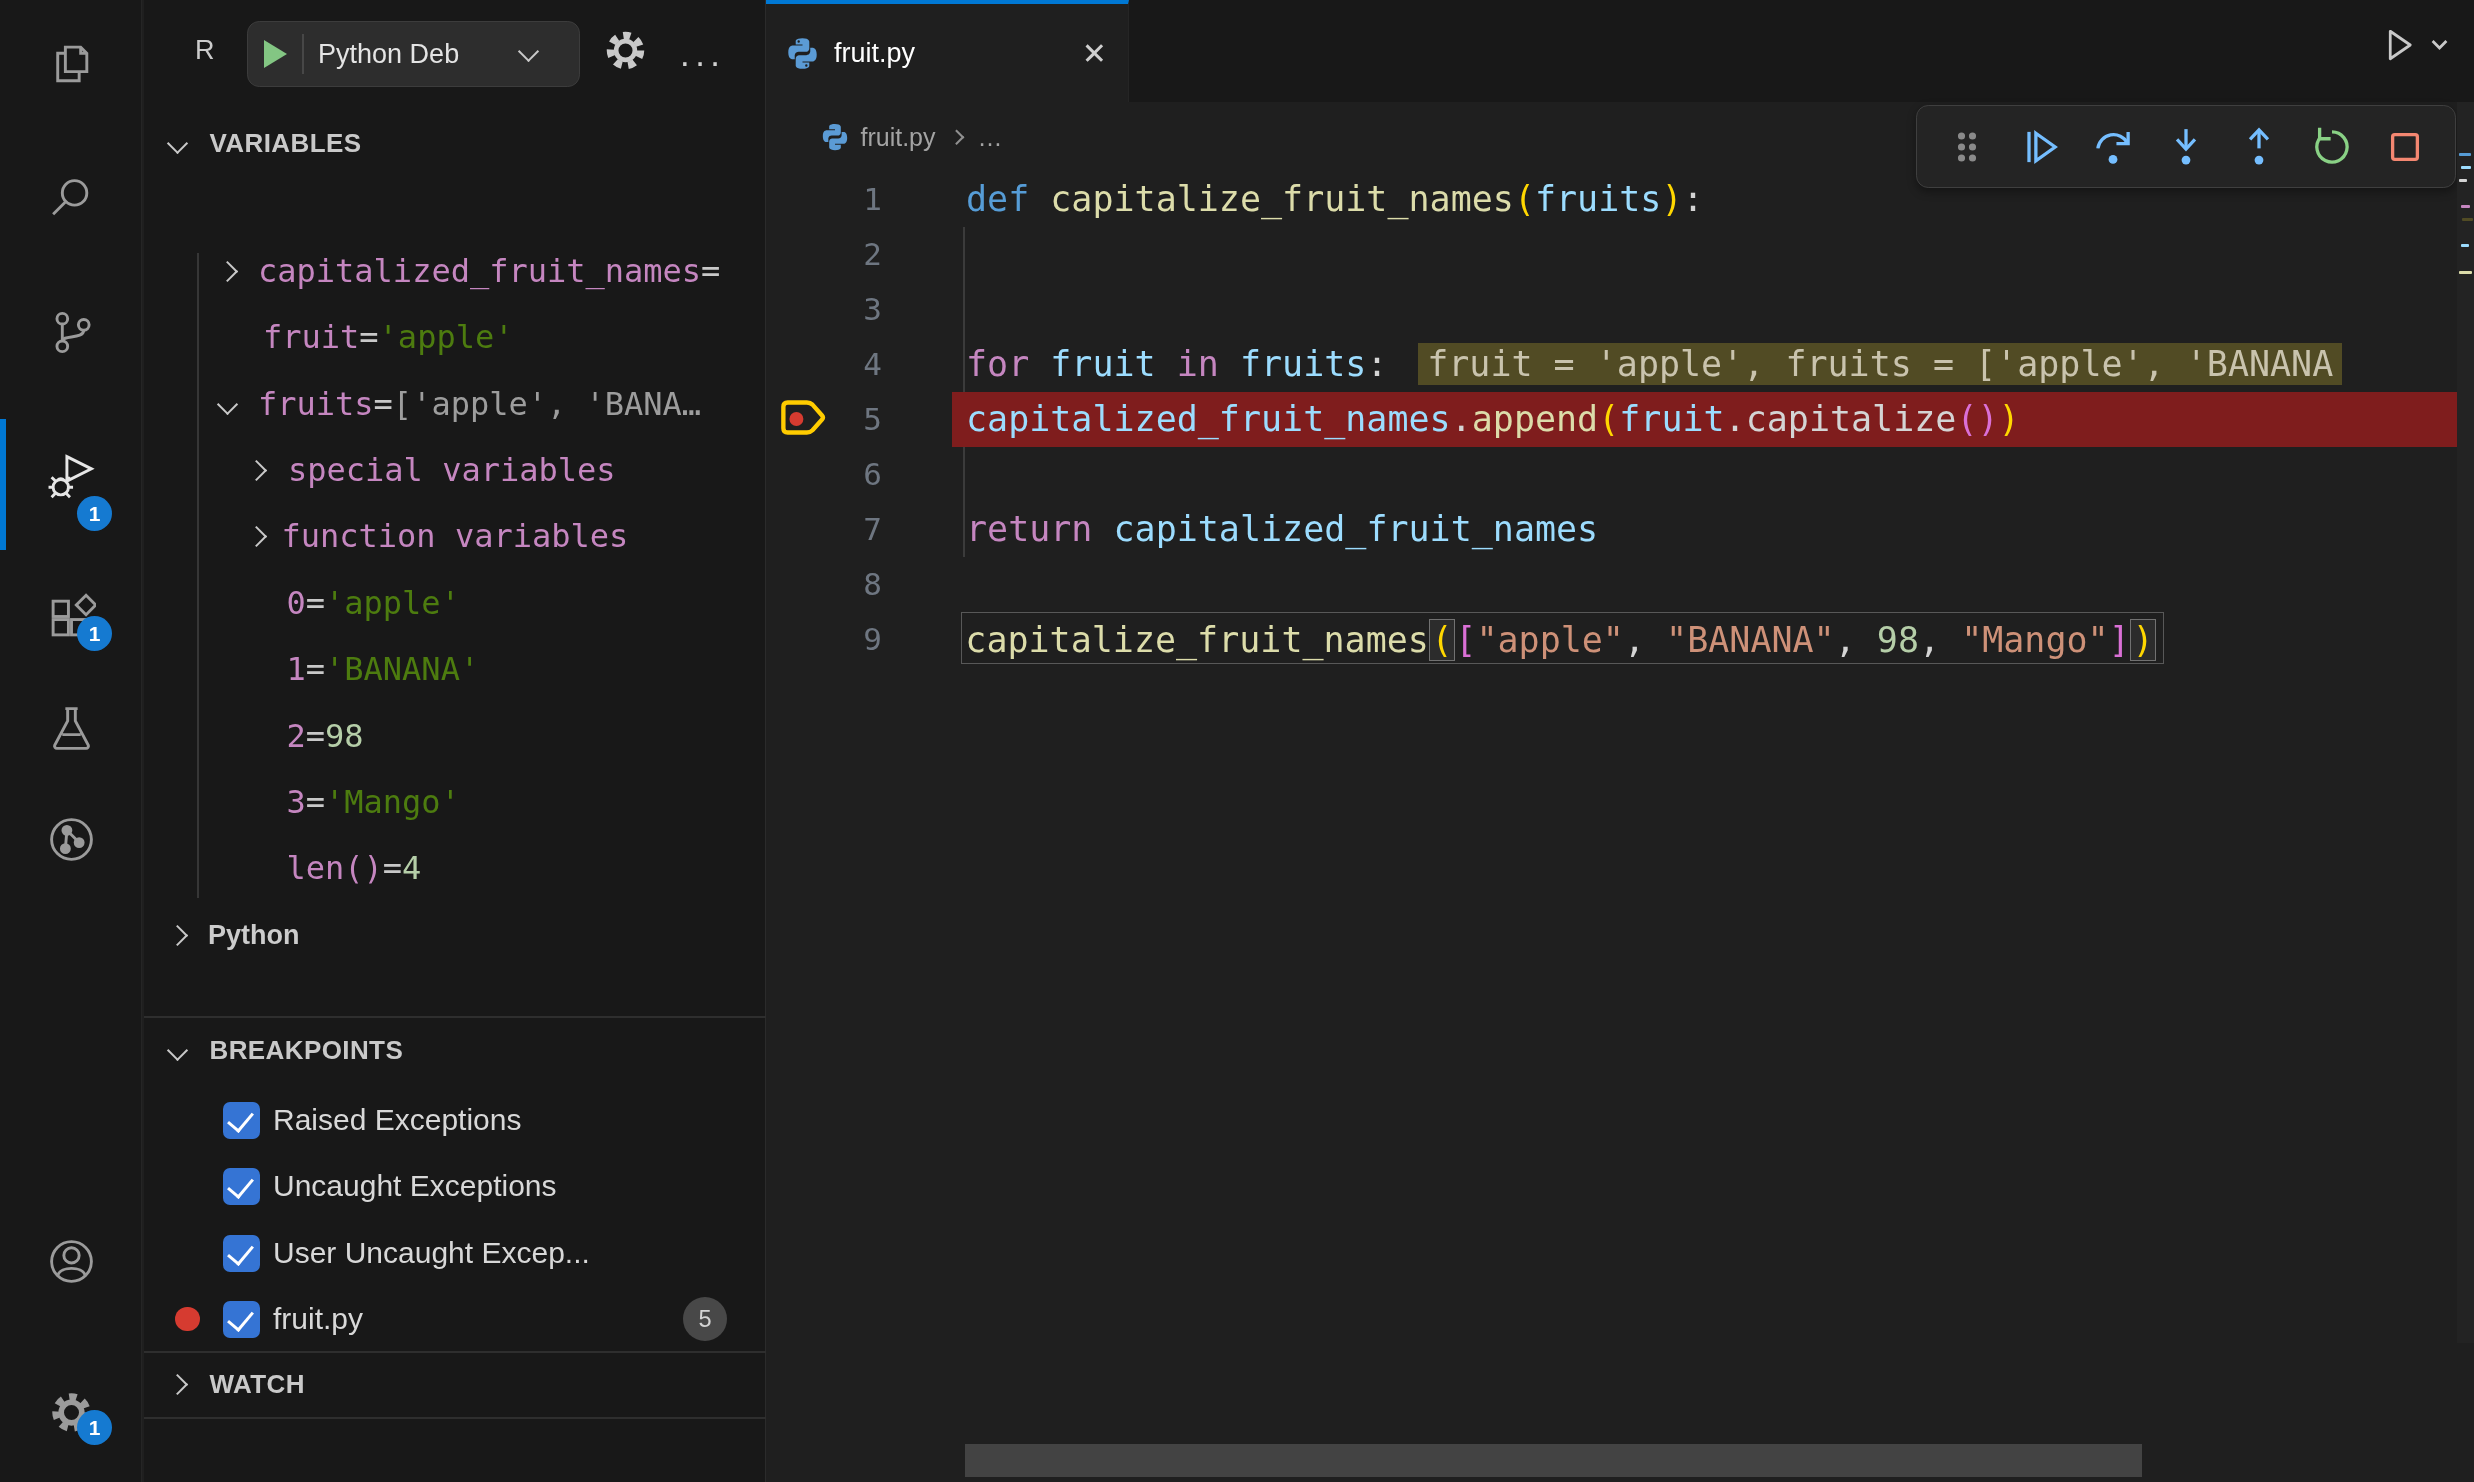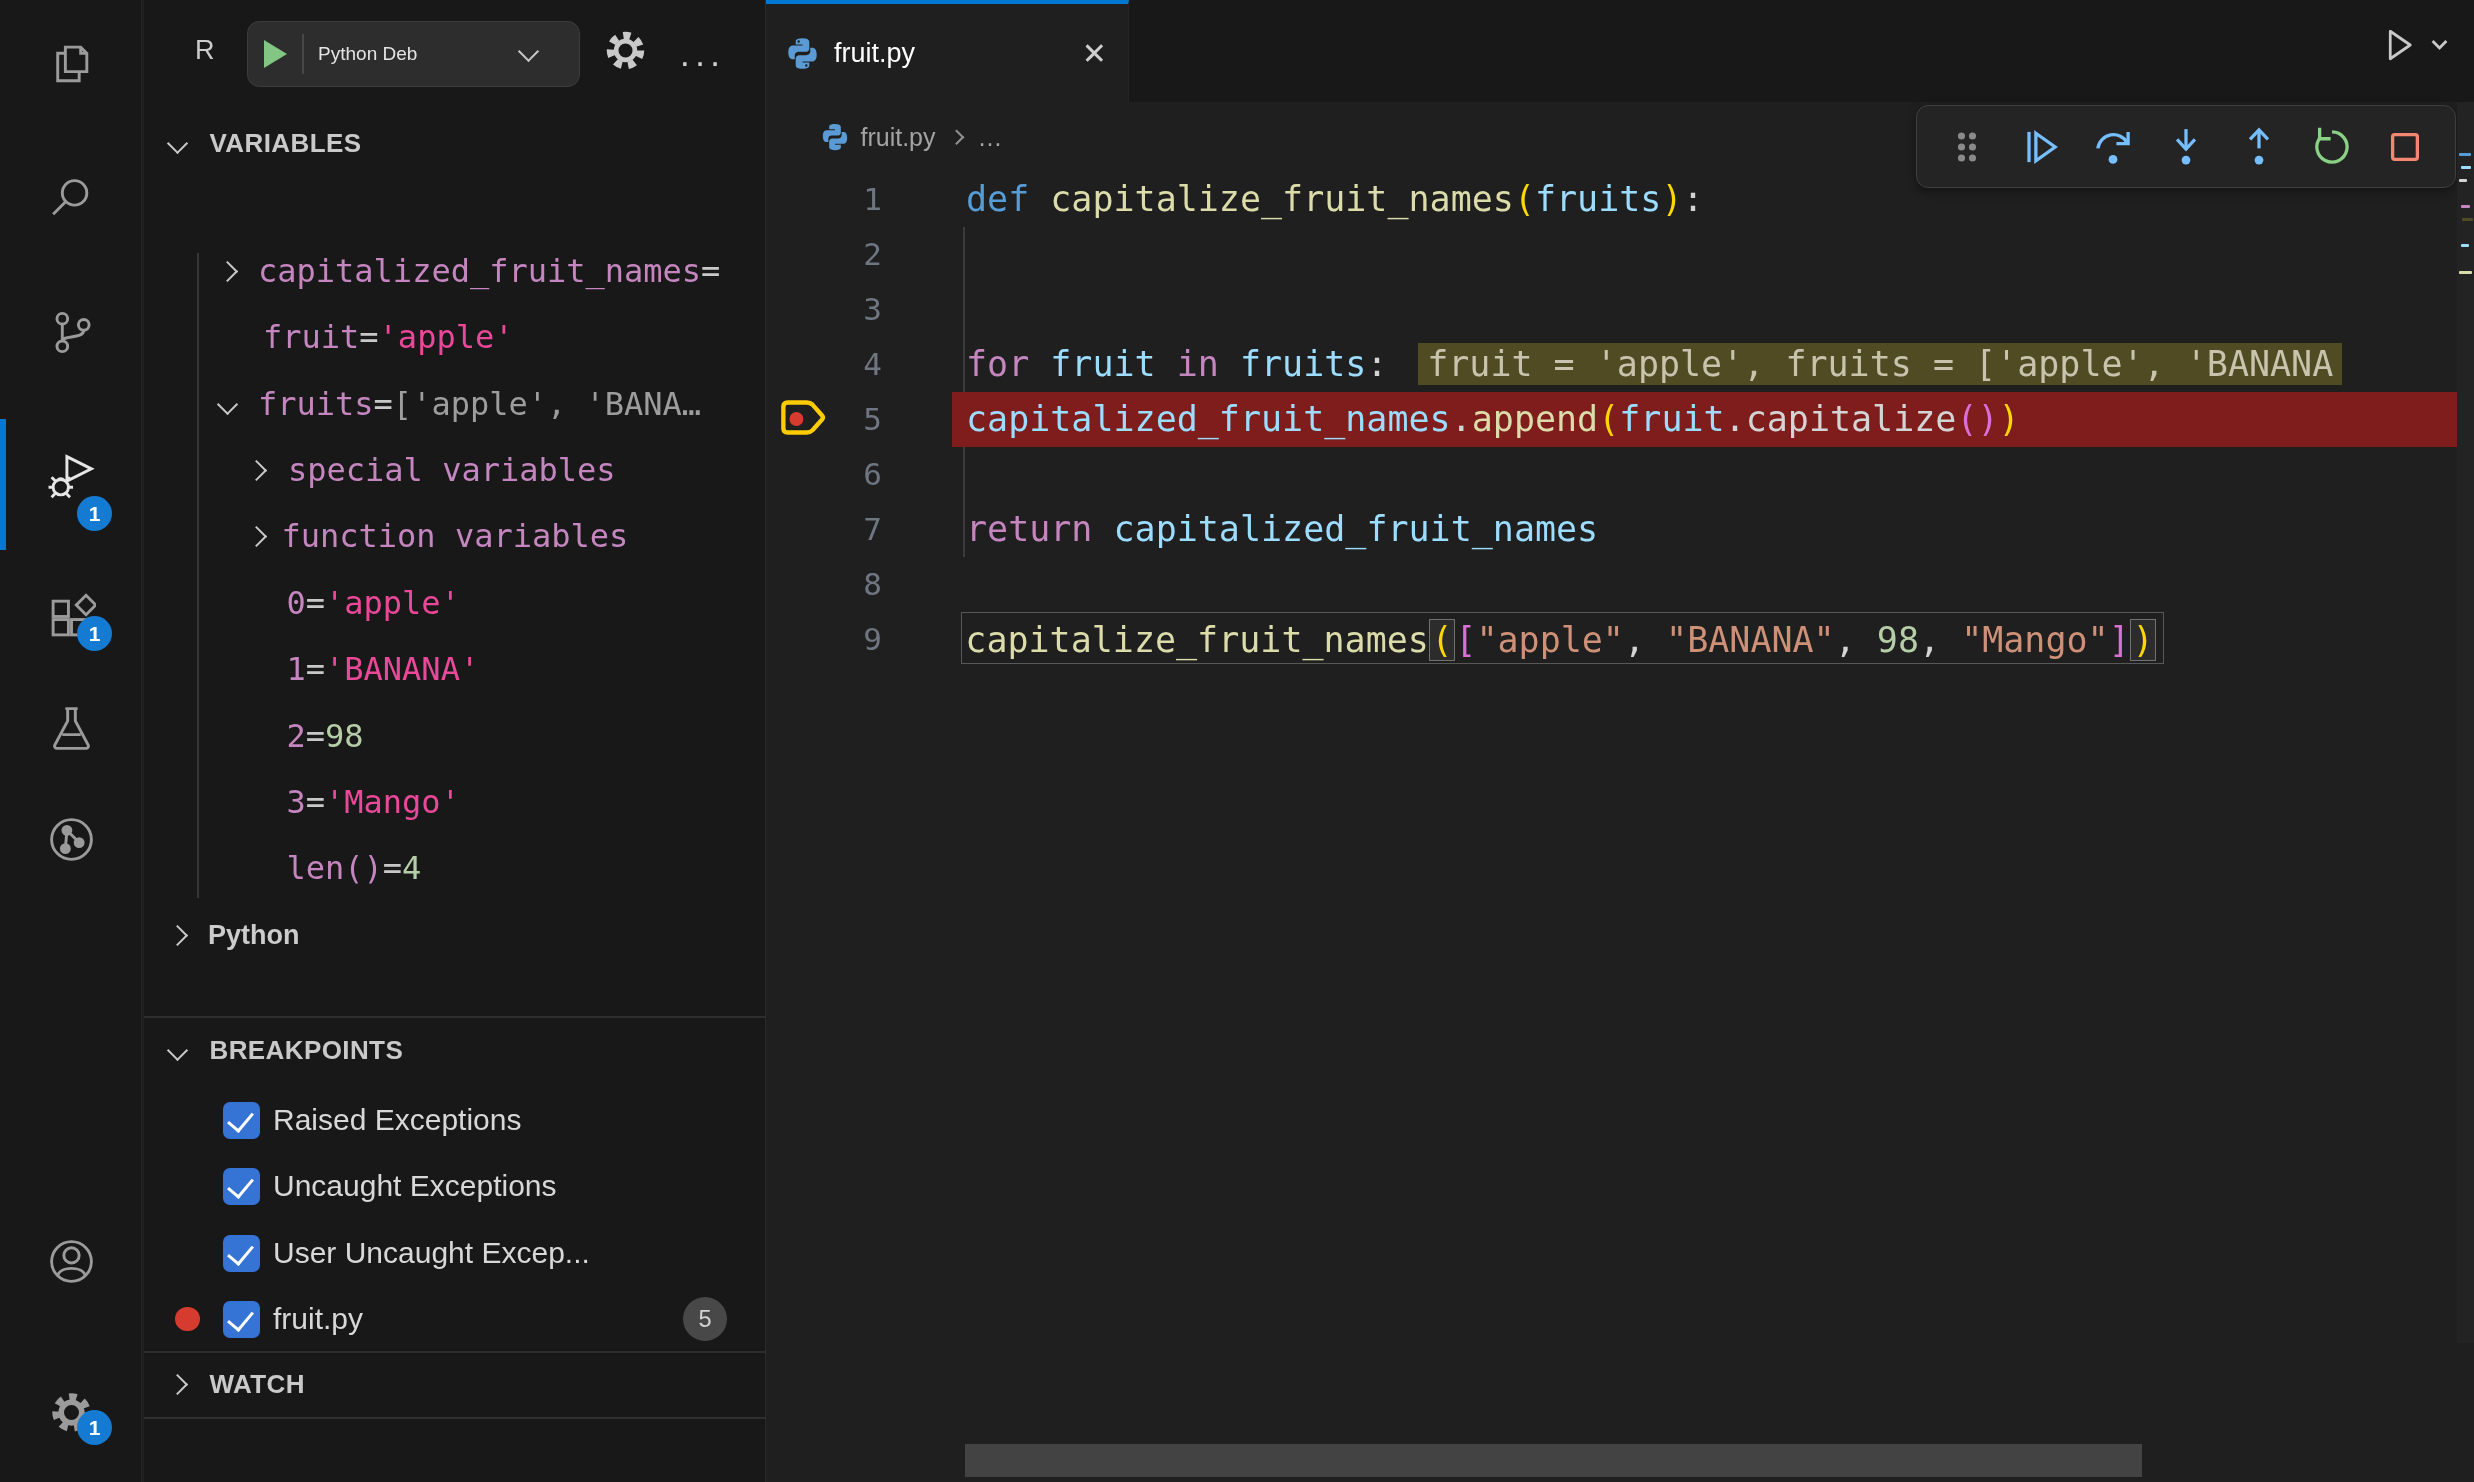--- a/index.html
+++ b/index.html
@@ -17,40 +17,40 @@
 
   
   #sidebar { position:absolute; left:144px; top:0; width:622px; height:1482px; background:#181818; border-right:1.7px solid #2b2b2b; }
   .sb-divider { position:absolute; left:0; width:622px; height:1.7px; background:#2e2e2e; }
 
   #run-controls { position:absolute; left:0; top:0; width:622px; height:102px; }
   #panel-letter { position:absolute; left:51px; top:35px; color:#cccccc; font-size:27px; }
   #config-pill { position:absolute; left:103px; top:21px; width:333px; height:66px; background:#2d2d2d; border:0.9px solid #3c3c3c; border-radius:12.2px; display:flex; align-items:center; cursor:pointer; }
   #config-play { margin-left:15.7px; width:0; height:0; border-left:23px solid #83c683; border-top:14px solid transparent; border-bottom:14px solid transparent; }
   #config-sep { width:1.7px; height:40px; background:#474747; margin-left:15.7px; }
-  #config-label { margin-left:14px; color:#e4e4e4; font-size:19px; white-space:nowrap; overflow:hidden; width:201px; }
+  #config-label { margin-left:14px; color:#e4e4e4; font-size:27px; white-space:nowrap; overflow:hidden; width:201px; }
   .chev { display:inline-block; width:15px; height:15px; border-right:2.6px solid #c9c9c9; border-bottom:2.6px solid #c9c9c9; }
   .chev.down { transform:rotate(45deg); }
   .chev.right { transform:rotate(-45deg); }
   #config-chev { margin-left:1.7px; margin-top:-5.2px; }
   #sb-gear { position:absolute; left:459px; top:28px; }
   #sb-gear svg, #settings-gear svg { width:45px; height:45px; }
   #sb-dots { position:absolute; left:535px; top:42px; color:#d0d0d0; font-size:35px; letter-spacing:3.5px; cursor:pointer; }
 
   .section-header { position:absolute; left:0; width:622px; display:flex; align-items:center; cursor:pointer; }
   .section-header .chev { margin-left:26px; }
   .section-header .sec-title { margin-left:24.5px; color:#c9c9c9; font-size:26px; font-weight:700; letter-spacing:0.4px; }
 
   
   .tree-row { position:absolute; left:0; width:622px; height:66px; display:flex; align-items:center; cursor:pointer; font-family:"DejaVu Sans Mono", monospace; font-size:32px; white-space:nowrap; overflow:hidden; }
   .tree-row .chev { flex:none; }
   .scope-label { font-family:"Liberation Sans", sans-serif; font-size:27px; font-weight:700; color:#cccccc; margin-left:23px; }
   .v-name { color:#c586c0; }
   .v-eq { color:#c8c8c8; }
-  .v-str { color:#ec4899; }
+  .v-str { color:#4d7c0f; }
   .v-num { color:#b5cea8; }
   .v-plain { color:#9d9d9d; }
   #locals-guide { position:absolute; left:53px; top:253px; width:1.7px; height:645px; background:#363636; }
 
   
   .bp-row { position:absolute; left:0; width:622px; height:66px; display:flex; align-items:center; cursor:pointer; }
   .bp-check { position:relative; flex:none; margin-left:79px; width:37px; height:37px; border-radius:7px; background:#3574d4; }
   .bp-check::after { content:""; position:absolute; left:9.6px; top:5.2px; width:12.2px; height:21px; border-right:3.5px solid #fff; border-bottom:3.5px solid #fff; transform:rotate(40deg); }
   .bp-label { margin-left:13px; color:#d8d8d8; font-size:30px; white-space:nowrap; overflow:hidden; max-width:384px; }
   .bp-dot { position:absolute; left:31px; width:24.5px; height:24.5px; border-radius:50%; background:#d63b30; }

